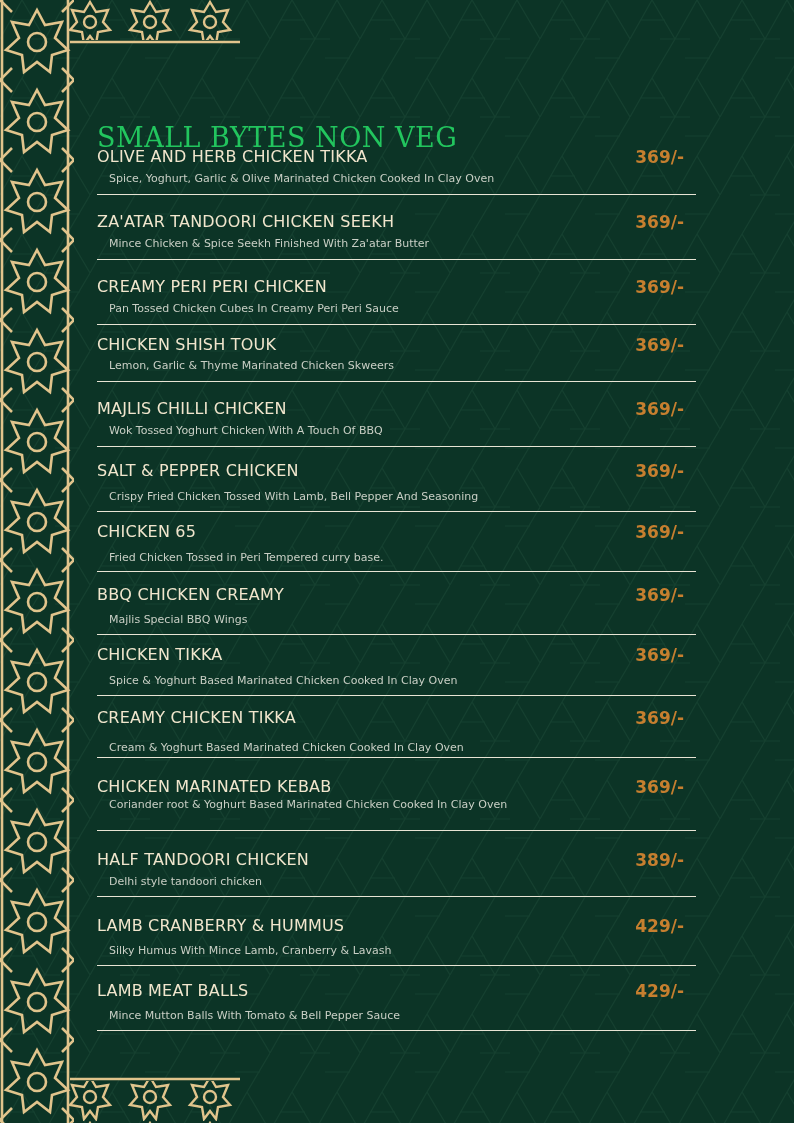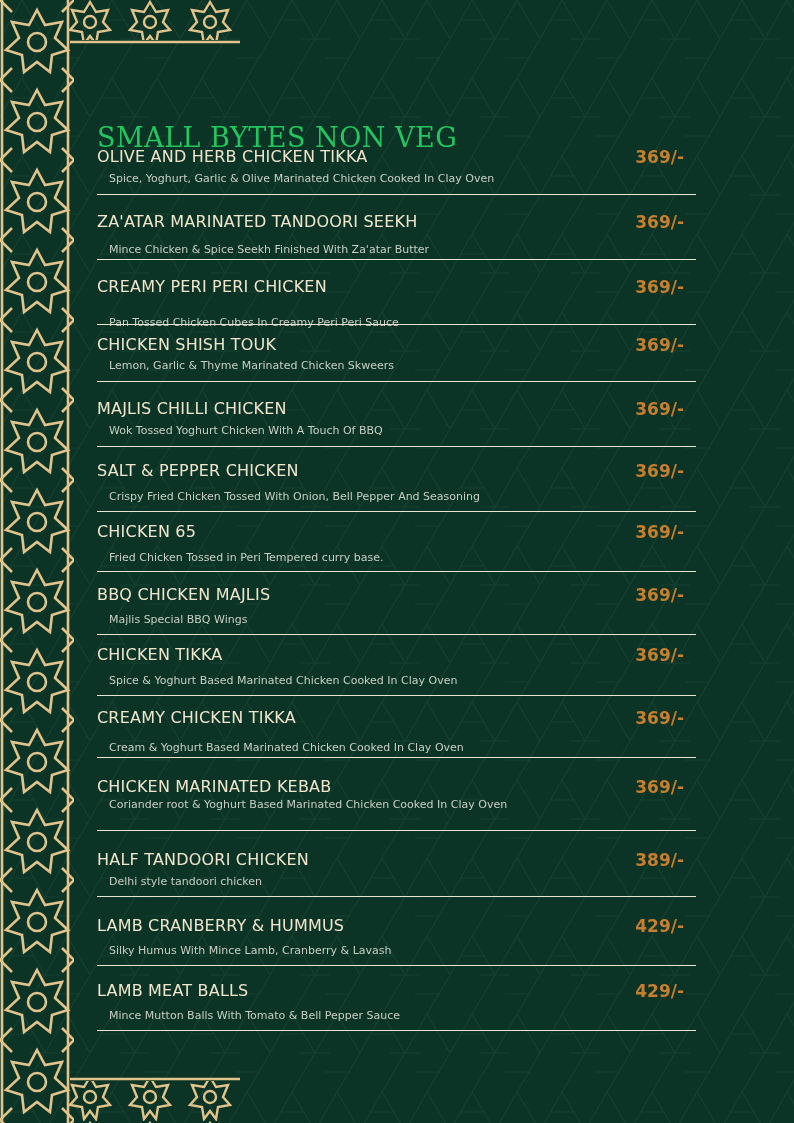--- a/index.html
+++ b/index.html
@@ -89,51 +89,51 @@
 
 <h1 class="title">SMALL BYTES NON VEG</h1>
 
 <div class="menu">
   <div class="item" style="top:147px">
     <div class="item-name">OLIVE AND HERB CHICKEN TIKKA</div>
     <div class="item-desc" style="top:25px">Spice, Yoghurt, Garlic &amp; Olive Marinated Chicken Cooked In Clay Oven</div>
     <div class="item-price">369/-</div>
   </div>
   <div class="item" style="top:212px">
-    <div class="item-name">ZA'ATAR MARINATED TANDOORI SEEKH</div>
-    <div class="item-desc" style="top:31px">Mince Chicken &amp; Spice Seekh Finished With Za'atar Butter</div>
+    <div class="item-name">ZA'ATAR TANDOORI CHICKEN SEEKH</div>
+    <div class="item-desc" style="top:25px">Mince Chicken &amp; Spice Seekh Finished With Za'atar Butter</div>
     <div class="item-price">369/-</div>
   </div>
   <div class="item" style="top:277px">
     <div class="item-name">CREAMY PERI PERI CHICKEN</div>
-    <div class="item-desc" style="top:39px">Pan Tossed Chicken Cubes In Creamy Peri Peri Sauce</div>
+    <div class="item-desc" style="top:25px">Pan Tossed Chicken Cubes In Creamy Peri Peri Sauce</div>
     <div class="item-price">369/-</div>
   </div>
   <div class="item" style="top:335px">
     <div class="item-name">CHICKEN SHISH TOUK</div>
     <div class="item-desc" style="top:24px">Lemon, Garlic &amp; Thyme Marinated Chicken Skweers</div>
     <div class="item-price">369/-</div>
   </div>
   <div class="item" style="top:399px">
     <div class="item-name">MAJLIS CHILLI CHICKEN</div>
     <div class="item-desc" style="top:25px">Wok Tossed Yoghurt Chicken With A Touch Of BBQ</div>
     <div class="item-price">369/-</div>
   </div>
   <div class="item" style="top:461px">
     <div class="item-name">SALT &amp; PEPPER CHICKEN</div>
-    <div class="item-desc" style="top:29px">Crispy Fried Chicken Tossed With Onion, Bell Pepper And Seasoning</div>
+    <div class="item-desc" style="top:29px">Crispy Fried Chicken Tossed With Lamb, Bell Pepper And Seasoning</div>
     <div class="item-price">369/-</div>
   </div>
   <div class="item" style="top:522px">
     <div class="item-name">CHICKEN 65</div>
     <div class="item-desc" style="top:29px">Fried Chicken Tossed in Peri Tempered curry base.</div>
     <div class="item-price">369/-</div>
   </div>
   <div class="item" style="top:585px">
-    <div class="item-name">BBQ CHICKEN MAJLIS</div>
+    <div class="item-name">BBQ CHICKEN CREAMY</div>
     <div class="item-desc" style="top:28px">Majlis Special BBQ Wings</div>
     <div class="item-price">369/-</div>
   </div>
   <div class="item" style="top:645px">
     <div class="item-name">CHICKEN TIKKA</div>
     <div class="item-desc" style="top:29px">Spice &amp; Yoghurt Based Marinated Chicken Cooked In Clay Oven</div>
     <div class="item-price">369/-</div>
   </div>
   <div class="item" style="top:708px">
     <div class="item-name">CREAMY CHICKEN TIKKA</div>

